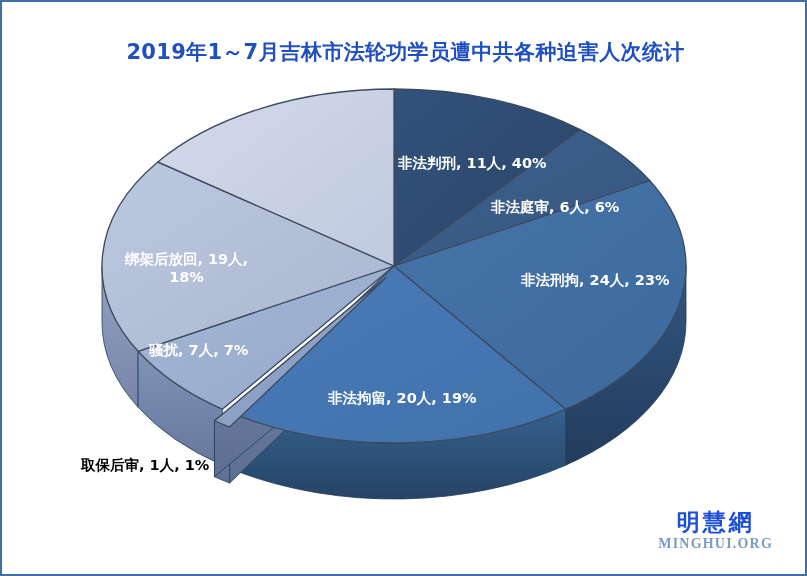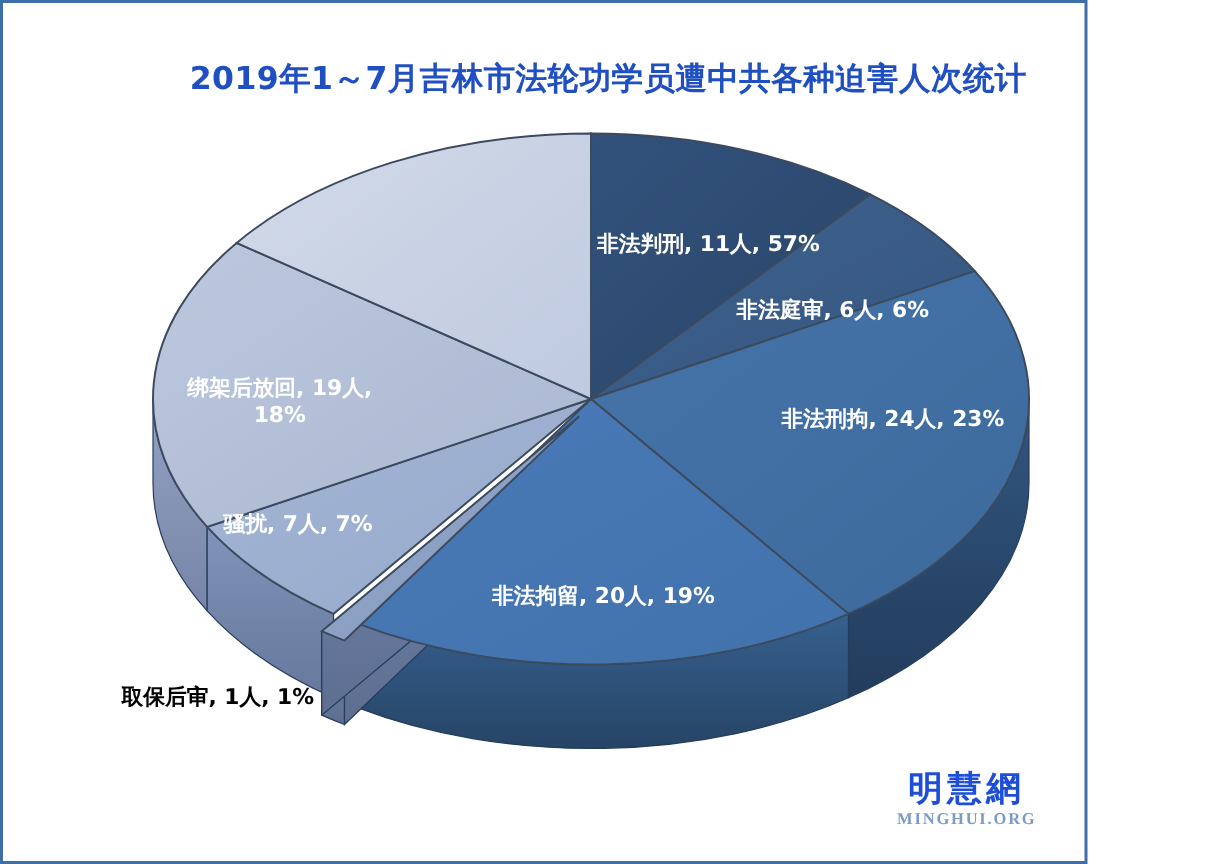--- a/index.html
+++ b/index.html
@@ -5,21 +5,21 @@
   html, body {
     margin: 0;
     padding: 0;
     background: #ffffff;
   }
   body {
     font-family: "DejaVu Sans", "Liberation Sans", sans-serif;
   }
   #canvas {
     position: relative;
-    width: 725px;
+    width: 807px;
     height: 576px;
     background: #ffffff;
     border: 2px solid #3f6fa8;
     box-sizing: border-box;
     overflow: hidden;
   }
   #chart-title {
     position: absolute;
     top: 36px;
     left: 0;
@@ -60,21 +60,21 @@
   }
   #watermark .wm-cn {
     font-size: 23px;
     font-weight: bold;
     letter-spacing: 3px;
     color: #1d4ed8;
     line-height: 1.1;
   }
   #watermark .wm-en {
     font-family: "Liberation Serif", "DejaVu Serif", serif;
-    font-size: 11px;
+    font-size: 14px;
     font-weight: bold;
     letter-spacing: 1.2px;
     color: #7a9bc4;
     margin-top: 1px;
   }
 </style>
 </head>
 <body>
 
 <div id="canvas">
@@ -166,21 +166,21 @@
           <path d="M 392 264 L 647.8815505728082 178.7295996839964 A 292 177 0 0 1 563.6332936694022 407.1960080043657 Z" fill="url(#g2)" stroke="#3c4a5e" stroke-width="1.3"></path>
           <path d="M 392 264 L 563.6332936694022 407.1960080043657 A 292 177 0 0 1 235.53857586613304 413.4460428138567 Z" fill="url(#g3)" stroke="#3c4a5e" stroke-width="1.3"></path>
           <path d="M 384.1308327100702 275.57912803984385 L 227.66940857620324 425.0251708537005 A 292 177 0 0 1 212.49753904066807 418.7751360442096 Z" fill="url(#g4)" stroke="#3c4a5e" stroke-width="1.3"></path>
           <path d="M 392 264 L 220.36670633059788 407.1960080043657 A 292 177 0 0 1 136.11844942719182 349.2704003160036 Z" fill="url(#g5)" stroke="#3c4a5e" stroke-width="1.3"></path>
           <path d="M 392 264 L 136.11844942719182 349.2704003160036 A 292 177 0 0 1 155.7670376425153 159.96201034423228 Z" fill="url(#g6)" stroke="#3c4a5e" stroke-width="1.3"></path>
           <path d="M 392 264 L 155.7670376425153 159.96201034423228 A 292 177 0 0 1 391.99999999999994 87 Z" fill="url(#g7)" stroke="#3c4a5e" stroke-width="1.3"></path>
         </g>
     </svg>
 
     <div class="slice-label" style="left:396px; top:152px; text-align:left;">
-      <span>非法判刑, 11人, 57%</span>
+      <span>非法判刑, 11人, 40%</span>
     </div>
     <div class="slice-label" style="left:489px; top:196px; text-align:left;">
       <span>非法庭审, 6人, 6%</span>
     </div>
     <div class="slice-label" style="left:519px; top:269px; text-align:left;">
       <span>非法刑拘, 24人, 23%</span>
     </div>
     <div class="slice-label" style="left:326px; top:387px; text-align:right;">
       <span>非法拘留, 20人, 19%</span>
     </div>

